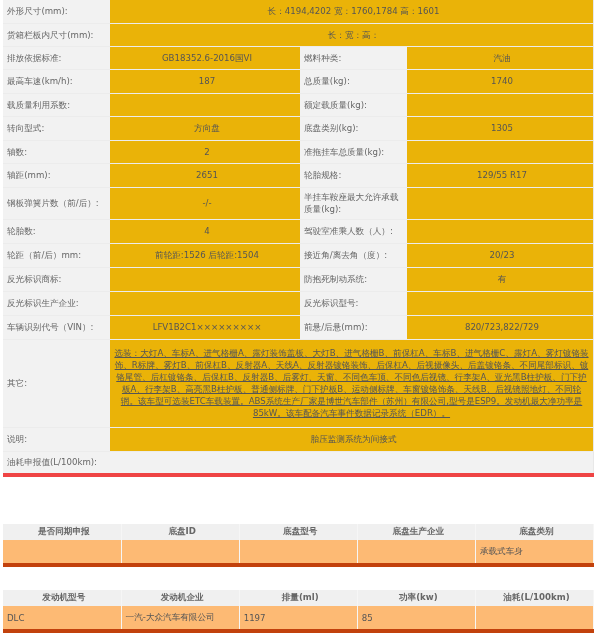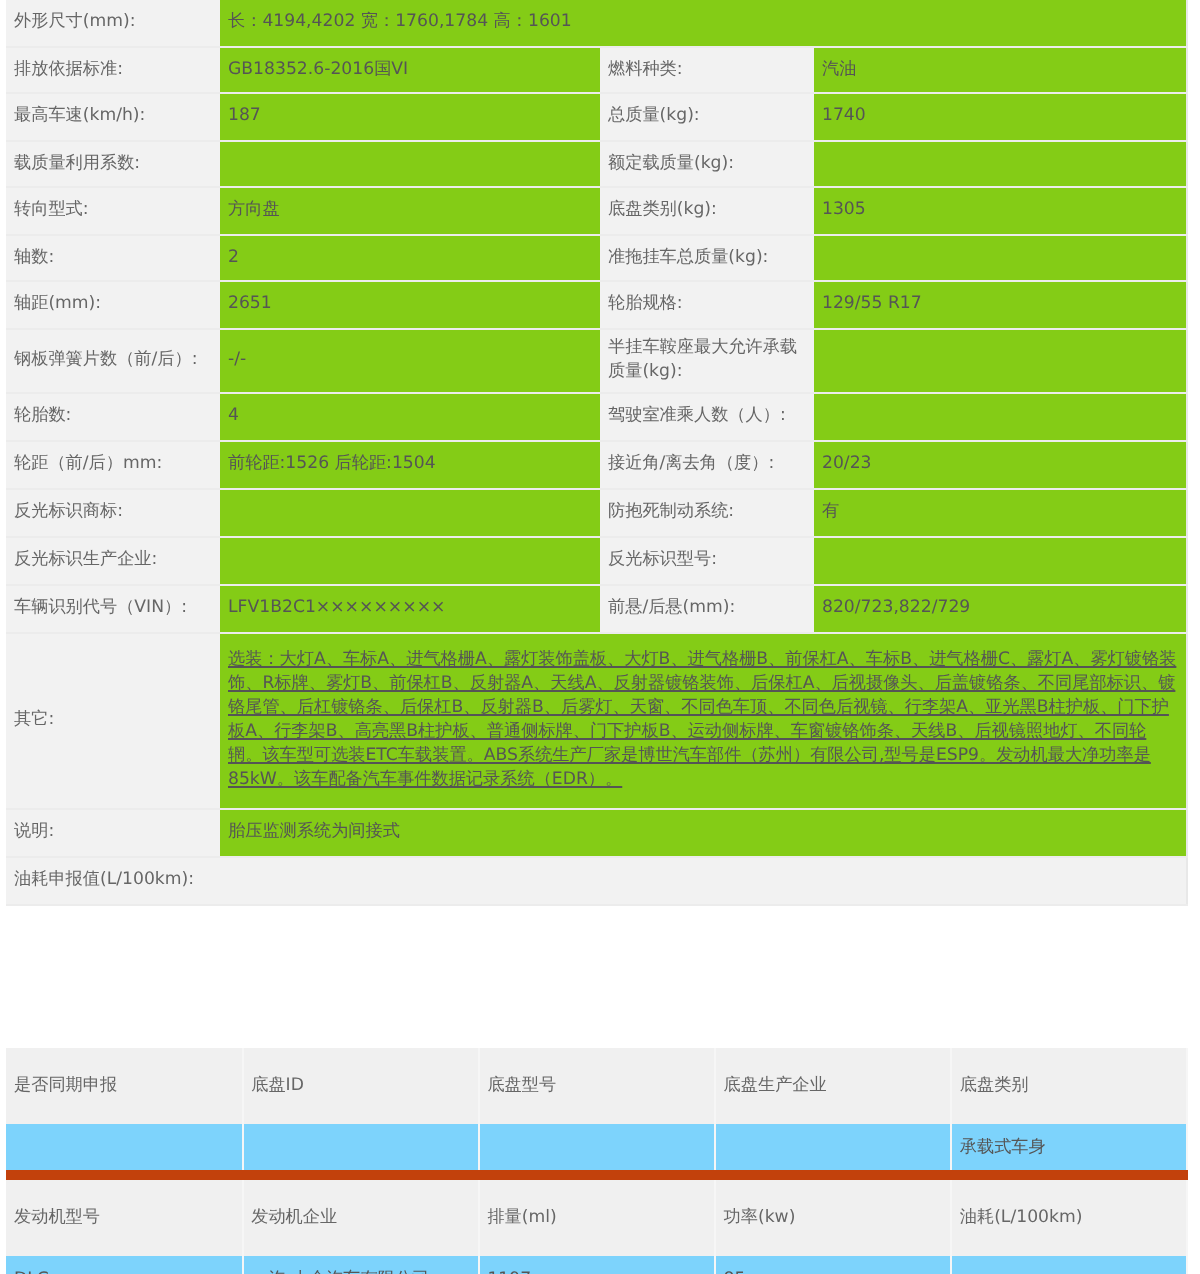--- a/index.html
+++ b/index.html
@@ -1,42 +1,46 @@
 <!DOCTYPE html>
 <html><head>
 <meta charset="utf-8">
 <style>
   html, body { margin:0; padding:0; background:#ffffff; }
   body { width:600px; height:637px; overflow:hidden; position:relative;
          font-family:"DejaVu Sans","Liberation Sans",sans-serif; font-size:8.6px; color:#555; }
   .spec { position:absolute; left:3px; top:0; width:591px; border-collapse:collapse;
-          border-right:1px solid #e8e8e8; border-bottom:1px solid #ef4444; }
+          border-right:1px solid #e8e8e8; border-bottom:4px solid #ef4444; }
   .spec td { border-bottom:1px solid #ececec; padding:0 0 0 4px; vertical-align:middle; line-height:12px; }
   .spec td.k { background:#f2f2f2; color:#666; }
-  .spec td.v { background:#84cc16; color:#555; }
+  .spec td.v { background:#eab308; color:#555;text-align:center; }
   .grid { position:absolute; left:3px; width:591px; border-collapse:collapse; table-layout:fixed; }
-  .grid th { background:#f0f0f0; font-weight:normal; text-align:left; color:#666; height:38px; padding:0 0 0 4px; }
-  .grid td { background:#7dd3fc; height:23px; padding:0 0 0 4px; border-bottom:6px solid #c2410c; color:#555; }
+  .grid th { background:#f0f0f0; font-weight:bold; text-align:center; color:#666; height:16px; padding:0 0 0 4px; }
+  .grid td { background:#fdba74; height:23px; padding:0 0 0 4px; border-bottom:4px solid #c2410c; color:#555; }
   .grid th, .grid td { border-right:1px solid #f6f6f6; }
   .other { line-height:12.2px; padding:3px 4px 3px 4px !important;text-decoration:underline; }
 </style>
 </head>
 <body>
 
 <table class="spec">
   <colgroup>
       <col style="width:107px">
       <col style="width:190px">
       <col style="width:107px">
       <col>
     </colgroup>
   <tbody>
       <tr style="height:23px">
     <td class="k">外形尺寸(mm):</td>
     <td class="v" colspan="3">长：4194,4202 宽：1760,1784 高：1601</td>
+  </tr>
+  <tr style="height:23px">
+    <td class="k">货箱栏板内尺寸(mm):</td>
+    <td class="v" colspan="3">长：宽：高：</td>
   </tr>
   <tr style="height:23px">
     <td class="k">排放依据标准:</td>
     <td class="v">GB18352.6-2016国VI</td>
     <td class="k">燃料种类:</td>
     <td class="v">汽油</td>
   </tr>
   <tr style="height:24px">
     <td class="k">最高车速(km/h):</td>
     <td class="v">187</td>

